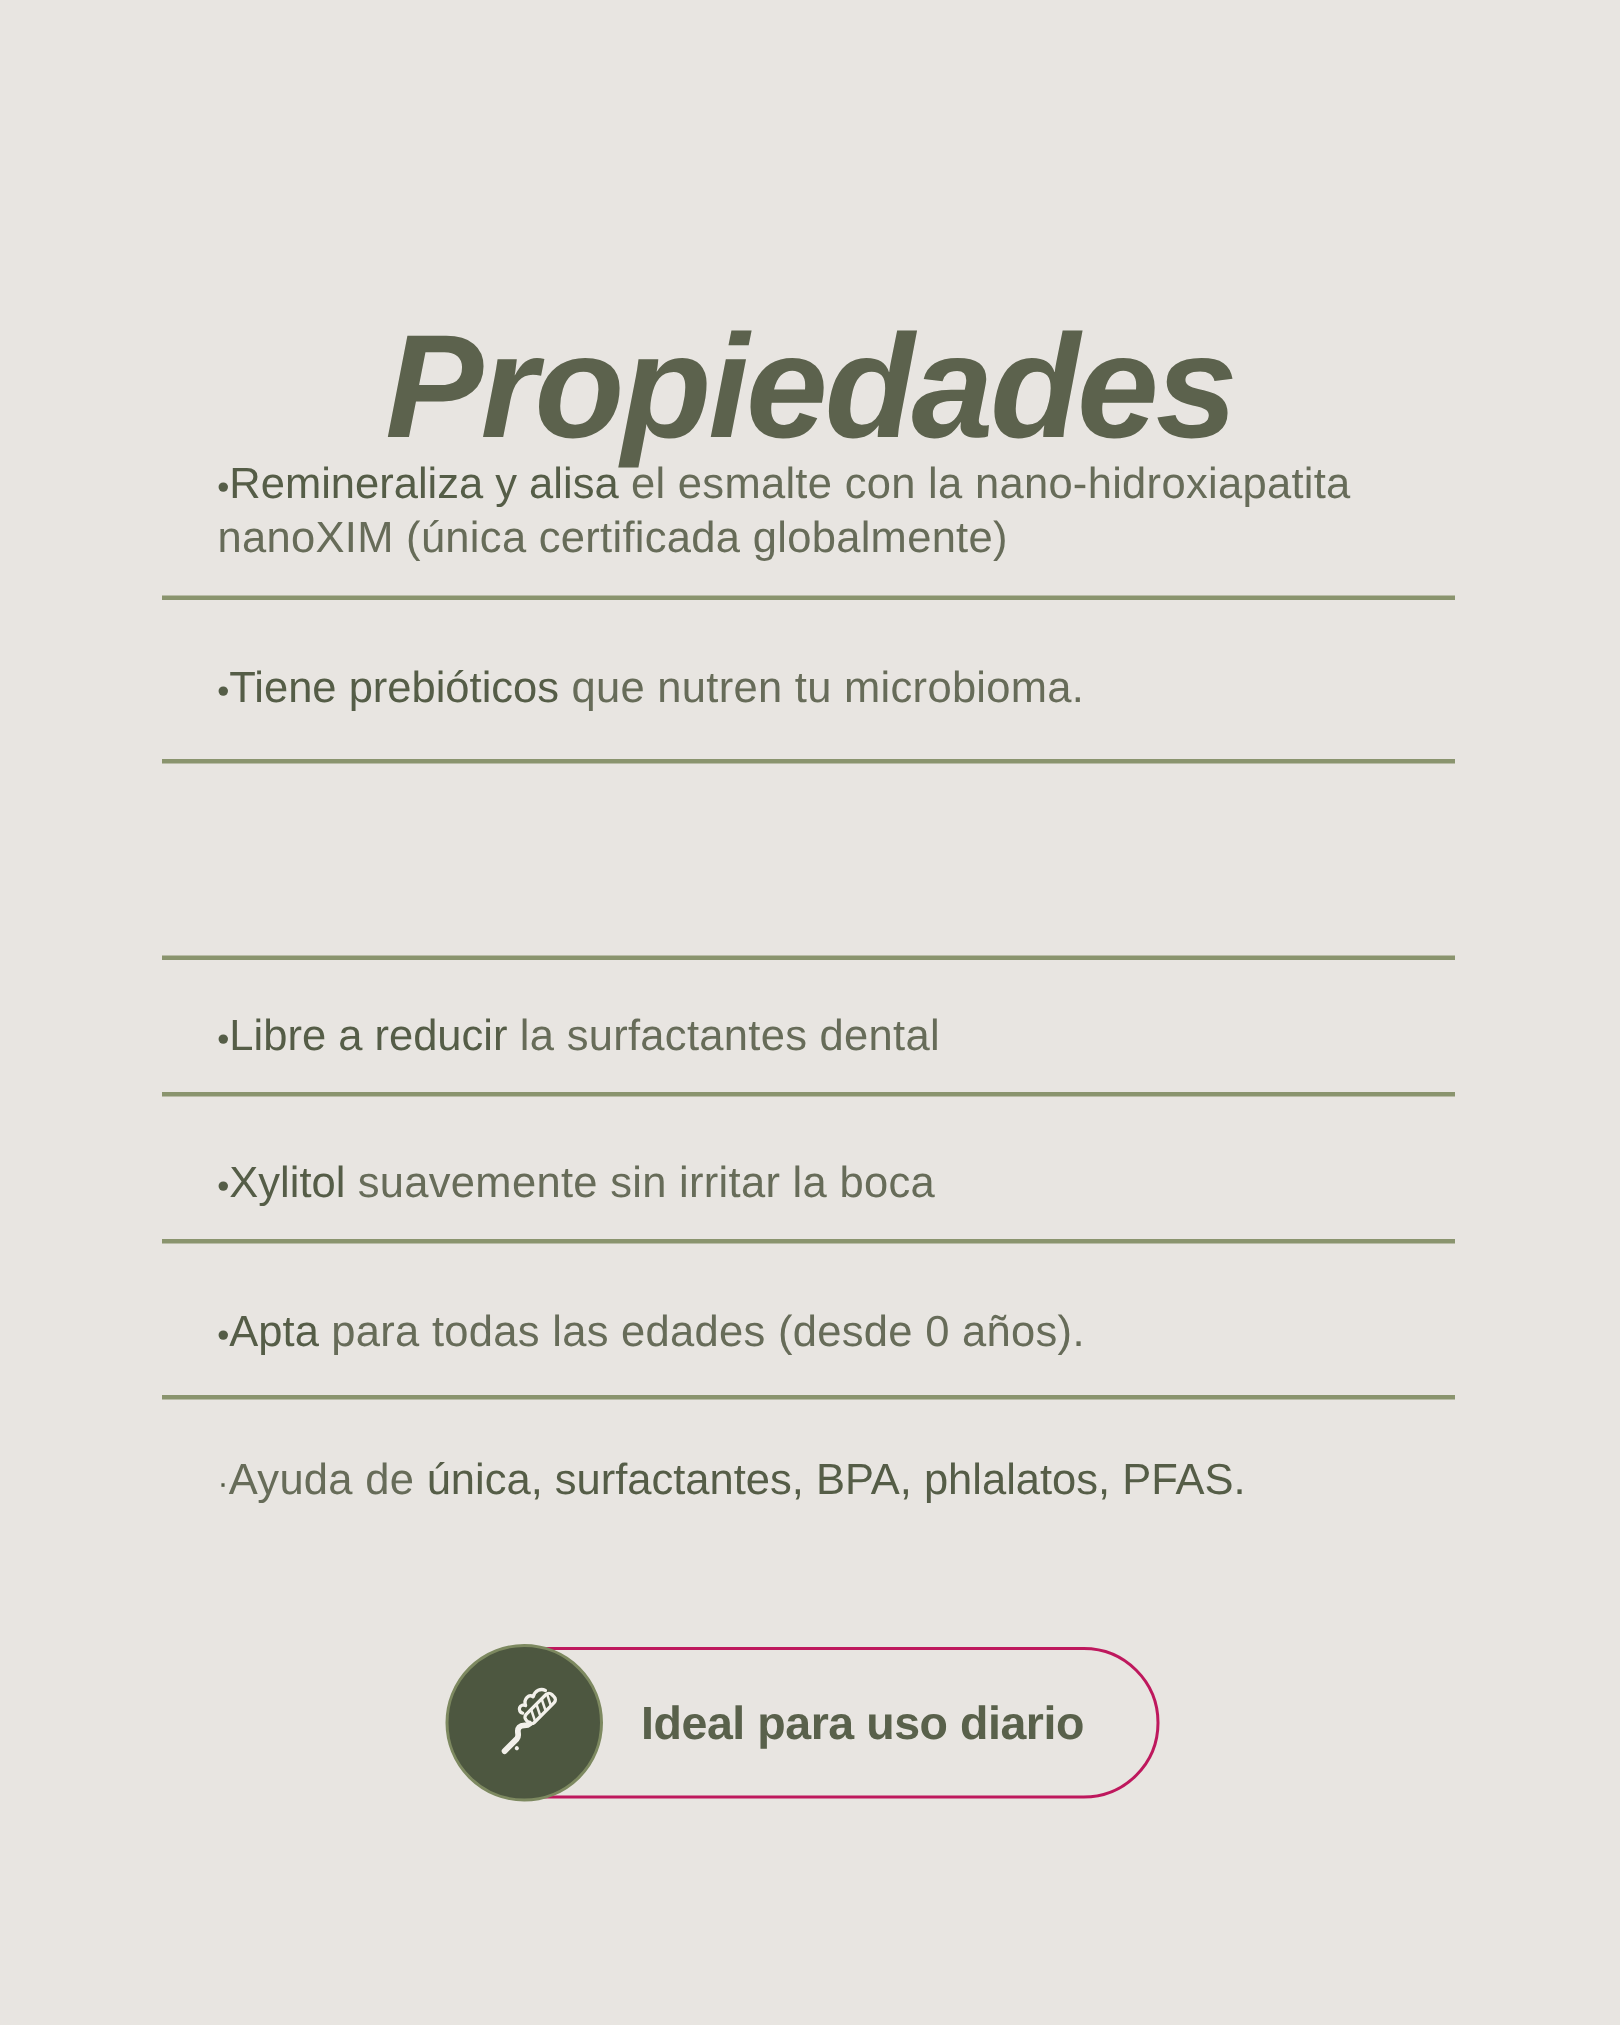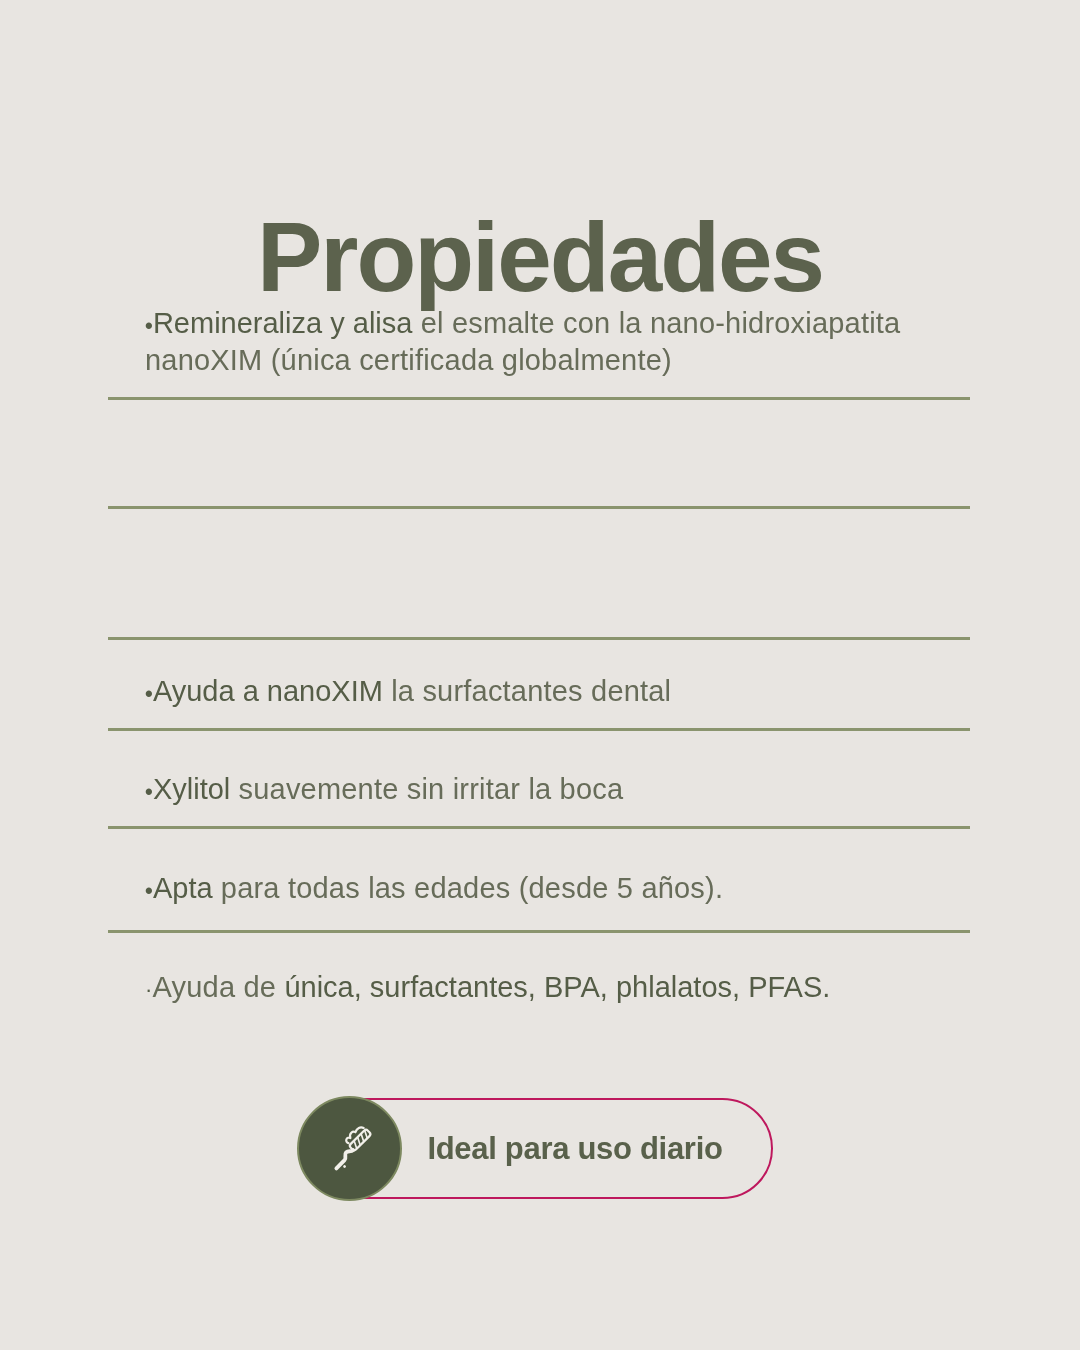--- a/index.html
+++ b/index.html
@@ -19,20 +19,21 @@
     position: absolute;
     top: 138px;
     left: 0;
     width: 100%;
     text-align: center;
     font-size: 98px;
     line-height: 106px;
     font-weight: 800;
     letter-spacing: -2px;
     color: #5c624d;
+    font-style: italic;
   }
   .item {
     position: absolute;
     left: 145px;
     width: 830px;
     font-size: 29px;
     line-height: 34px;
     color: #676c59;
     white-space: pre-line;
     letter-spacing: 0.2px;
@@ -103,35 +104,36 @@
 
 <div class="canvas">
 
   <h1 class="page-title">Propiedades</h1>
 
   <div class="item" style="top:306px"><span class="bullet">•</span><span class="normal"></span><span class="bold">Remineraliza y alisa</span><span class="normal"> el esmalte con la nano-hidroxiapatita
 nanoXIM (única certificada globalmente)</span></div>
 
   <div class="divider" style="top:397px"></div>
 
+  <div class="item" style="top:442px"><span class="bullet">•</span><span class="normal"></span><span class="bold">Tiene prebióticos</span><span class="normal"> que nutren tu microbioma.</span></div>
 
   <div class="divider" style="top:506px"></div>
 
 
   <div class="divider" style="top:637px"></div>
 
-  <div class="item" style="top:674px"><span class="bullet">•</span><span class="normal"></span><span class="bold">Ayuda a nanoXIM</span><span class="normal"> la surfactantes dental</span></div>
+  <div class="item" style="top:674px"><span class="bullet">•</span><span class="normal"></span><span class="bold">Libre a reducir</span><span class="normal"> la surfactantes dental</span></div>
 
   <div class="divider" style="top:728px"></div>
 
   <div class="item" style="top:772px"><span class="bullet">•</span><span class="normal"></span><span class="bold">Xylitol</span><span class="normal"> suavemente sin irritar la boca</span></div>
 
   <div class="divider" style="top:826px"></div>
 
-  <div class="item" style="top:871px"><span class="bullet">•</span><span class="normal"></span><span class="bold">Apta</span><span class="normal"> para todas las edades (desde 5 años).</span></div>
+  <div class="item" style="top:871px"><span class="bullet">•</span><span class="normal"></span><span class="bold">Apta</span><span class="normal"> para todas las edades (desde 0 años).</span></div>
 
   <div class="divider" style="top:930px"></div>
 
   <div class="item" style="top:970px"><span class="bullet" style="font-weight:400">·</span><span class="normal">Ayuda de </span><span class="bold">única, surfactantes, BPA, phlalatos, PFAS.</span><span class="normal"></span></div>
 
   <div class="pill">
     <div class="pill-label">Ideal para uso diario</div>
   </div>
   <div class="pill-circle">
     <span>

